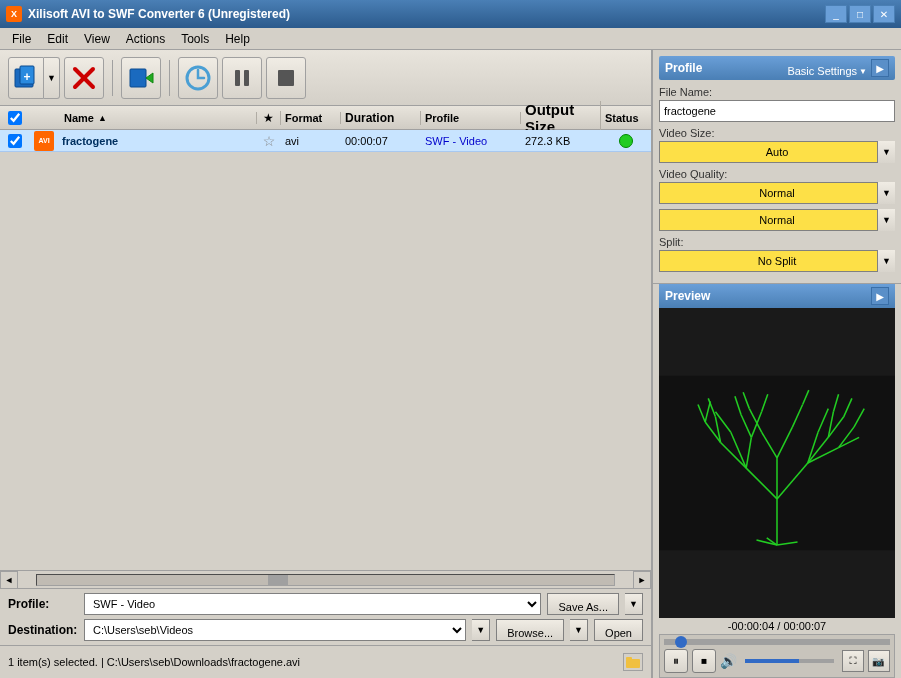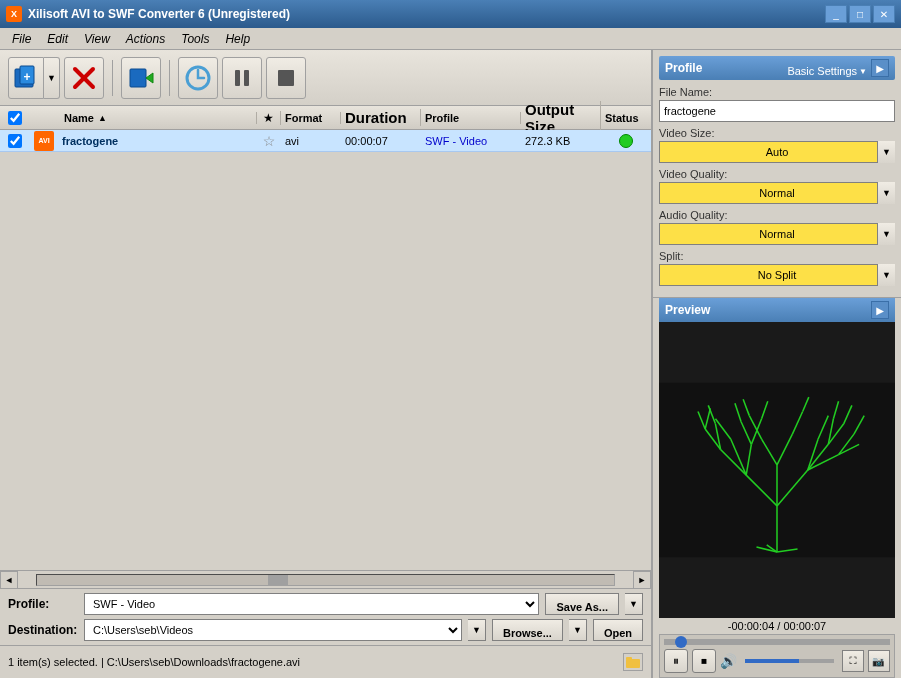--- a/index.html
+++ b/index.html
@@ -23,21 +23,21 @@
 
     
     #menubar {
       background: #d4d0c8;
       height: 22px;
       display: flex;
       align-items: center;
       padding: 0 4px;
       border-bottom: 1px solid #a0a0a0;
     }
-    .menu-item { padding: 2px 8px; cursor: pointer; font-size: 12px; font-style: italic; }
+    .menu-item { padding: 2px 8px; cursor: pointer; font-size: 12px; }
 
     
     #main { display: flex; height: calc(678px - 28px - 22px); }
 
     
     #left-panel { flex: 1; display: flex; flex-direction: column; border-right: 2px solid #a0a0a0; }
 
     
     #toolbar {
       background: linear-gradient(to bottom, #e8e4dc, #d4d0c8);
@@ -67,21 +67,21 @@
       border-bottom: 1px solid #a0a0a0;
       height: 24px;
       display: flex;
       align-items: center;
     }
     .col-check { width: 30px; padding: 0 4px; display: flex; align-items: center; justify-content: center; border-right: 1px solid #b0ac a4; }
     .col-icon { width: 30px; border-right: 1px solid #b0aca4; }
     .col-name { flex: 1; padding: 0 4px; border-right: 1px solid #b0aca4; font-size: 11px; font-weight: bold; display: flex; align-items: center; gap: 4px; }
     .col-fav { width: 24px; border-right: 1px solid #b0aca4; text-align: center; }
     .col-format { width: 60px; padding: 0 4px; border-right: 1px solid #b0aca4; font-size: 11px; font-weight: bold; display: flex; align-items: center; }
-    .col-duration { width: 80px; padding: 0 4px; border-right: 1px solid #b0aca4; font-size: 15px; font-weight: bold; display: flex; align-items: center; }
+    .col-duration { width: 80px; padding: 0 4px; border-right: 1px solid #b0aca4; font-size: 12px; font-weight: bold; display: flex; align-items: center; }
     .col-profile { width: 100px; padding: 0 4px; border-right: 1px solid #b0aca4; font-size: 11px; font-weight: bold; display: flex; align-items: center; }
     .col-output { width: 80px; padding: 0 4px; border-right: 1px solid #b0aca4; font-size: 15px; font-weight: bold; display: flex; align-items: center; }
     .col-status { width: 50px; padding: 0 4px; font-size: 11px; font-weight: bold; display: flex; align-items: center; }
 
     #file-list { flex: 1; overflow-y: auto; }
     .file-row {
       display: flex;
       align-items: center;
       height: 22px;
       background: #c8e4ff;
@@ -137,21 +137,20 @@
       font-size: 11px;
       padding: 0 4px;
     }
     .bottom-btn {
       height: 22px;
       padding: 7px 10px;
       background: linear-gradient(to bottom, #f0ece4, #d8d4cc);
       border: 1px solid #808080;
       font-size: 11px;
       cursor: pointer;
-      font-weight: bold;
     }
     .dropdown-arrow {
       width: 18px; height: 22px;
       background: linear-gradient(to bottom, #f0ece4, #d8d4cc);
       border: 1px solid #808080;
       border-left: none;
       display: flex; align-items: center; justify-content: center;
       cursor: pointer; font-size: 9px;
     }
 
@@ -492,21 +491,20 @@
         <div class="profile-field-label">Video Quality:</div>
         <div class="select-wrapper">
           <select class="profile-select">
             <option>Normal</option>
           </select>
           <div class="select-arrow">▼</div>
         </div>
       </div>
 
       <div class="profile-field">
-        <div class="profile-field-label">Audio Quality:</div>
         <div class="select-wrapper">
           <select class="profile-select">
             <option>Normal</option>
           </select>
           <div class="select-arrow">▼</div>
         </div>
       </div>
 
       <div class="profile-field">
         <div class="profile-field-label">Split:</div>

